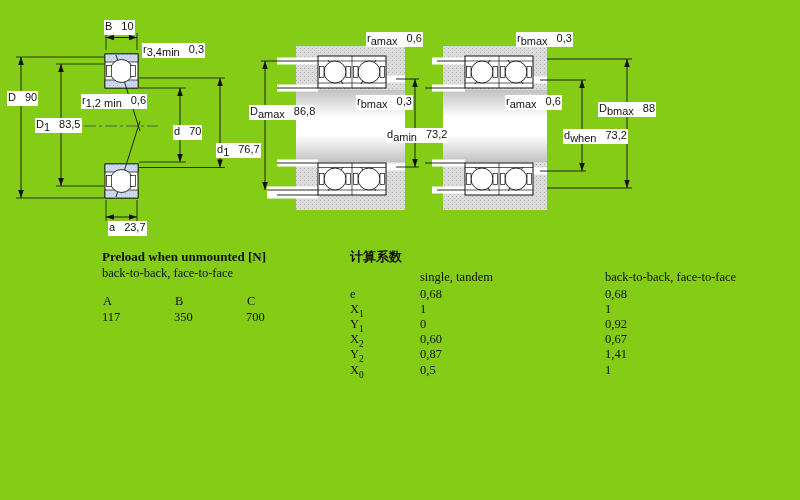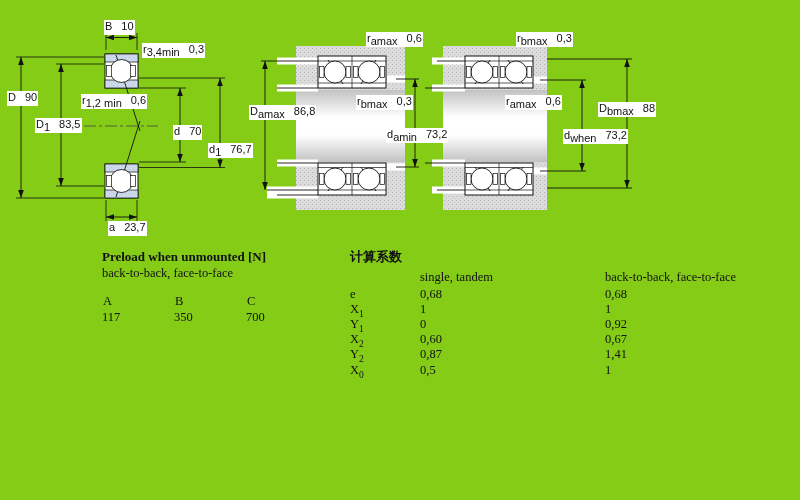--- a/index.html
+++ b/index.html
@@ -241,21 +241,21 @@
     </g>
   </g>
 </svg>
 
 <div class="dim" style="left:104px;top:20px"><span>B</span><sub></sub><span class="v">10</span></div>
 <div class="dim" style="left:142px;top:43px"><span>r</span><sub>3,4min</sub><span class="v">0,3</span></div>
 <div class="dim" style="left:7px;top:91px"><span>D</span><sub></sub><span class="v">90</span></div>
 <div class="dim" style="left:35px;top:118px"><span>D</span><sub>1</sub><span class="v">83,5</span></div>
 <div class="dim" style="left:81px;top:94px"><span>r</span><sub>1,2 min</sub><span class="v">0,6</span></div>
 <div class="dim" style="left:173px;top:125px"><span>d</span><sub></sub><span class="v">70</span></div>
-<div class="dim" style="left:208px;top:143px"><span>d</span><sub>1</sub><span class="v">76,7</span></div>
+<div class="dim" style="left:216px;top:143px"><span>d</span><sub>1</sub><span class="v">76,7</span></div>
 <div class="dim" style="left:108px;top:221px"><span>a</span><sub></sub><span class="v">23,7</span></div>
 
 <div class="dim" style="left:366px;top:32px"><span>r</span><sub>amax</sub><span class="v">0,6</span></div>
 <div class="dim" style="left:356px;top:95px"><span>r</span><sub>bmax</sub><span class="v">0,3</span></div>
 <div class="dim" style="left:249px;top:105px"><span>D</span><sub>amax</sub><span class="v">86,8</span></div>
 <div class="dim" style="left:386px;top:128px"><span>d</span><sub>amin</sub><span class="v">73,2</span></div>
 
 <div class="dim" style="left:516px;top:32px"><span>r</span><sub>bmax</sub><span class="v">0,3</span></div>
 <div class="dim" style="left:505px;top:95px"><span>r</span><sub>amax</sub><span class="v">0,6</span></div>
 <div class="dim" style="left:598px;top:102px"><span>D</span><sub>bmax</sub><span class="v">88</span></div>

